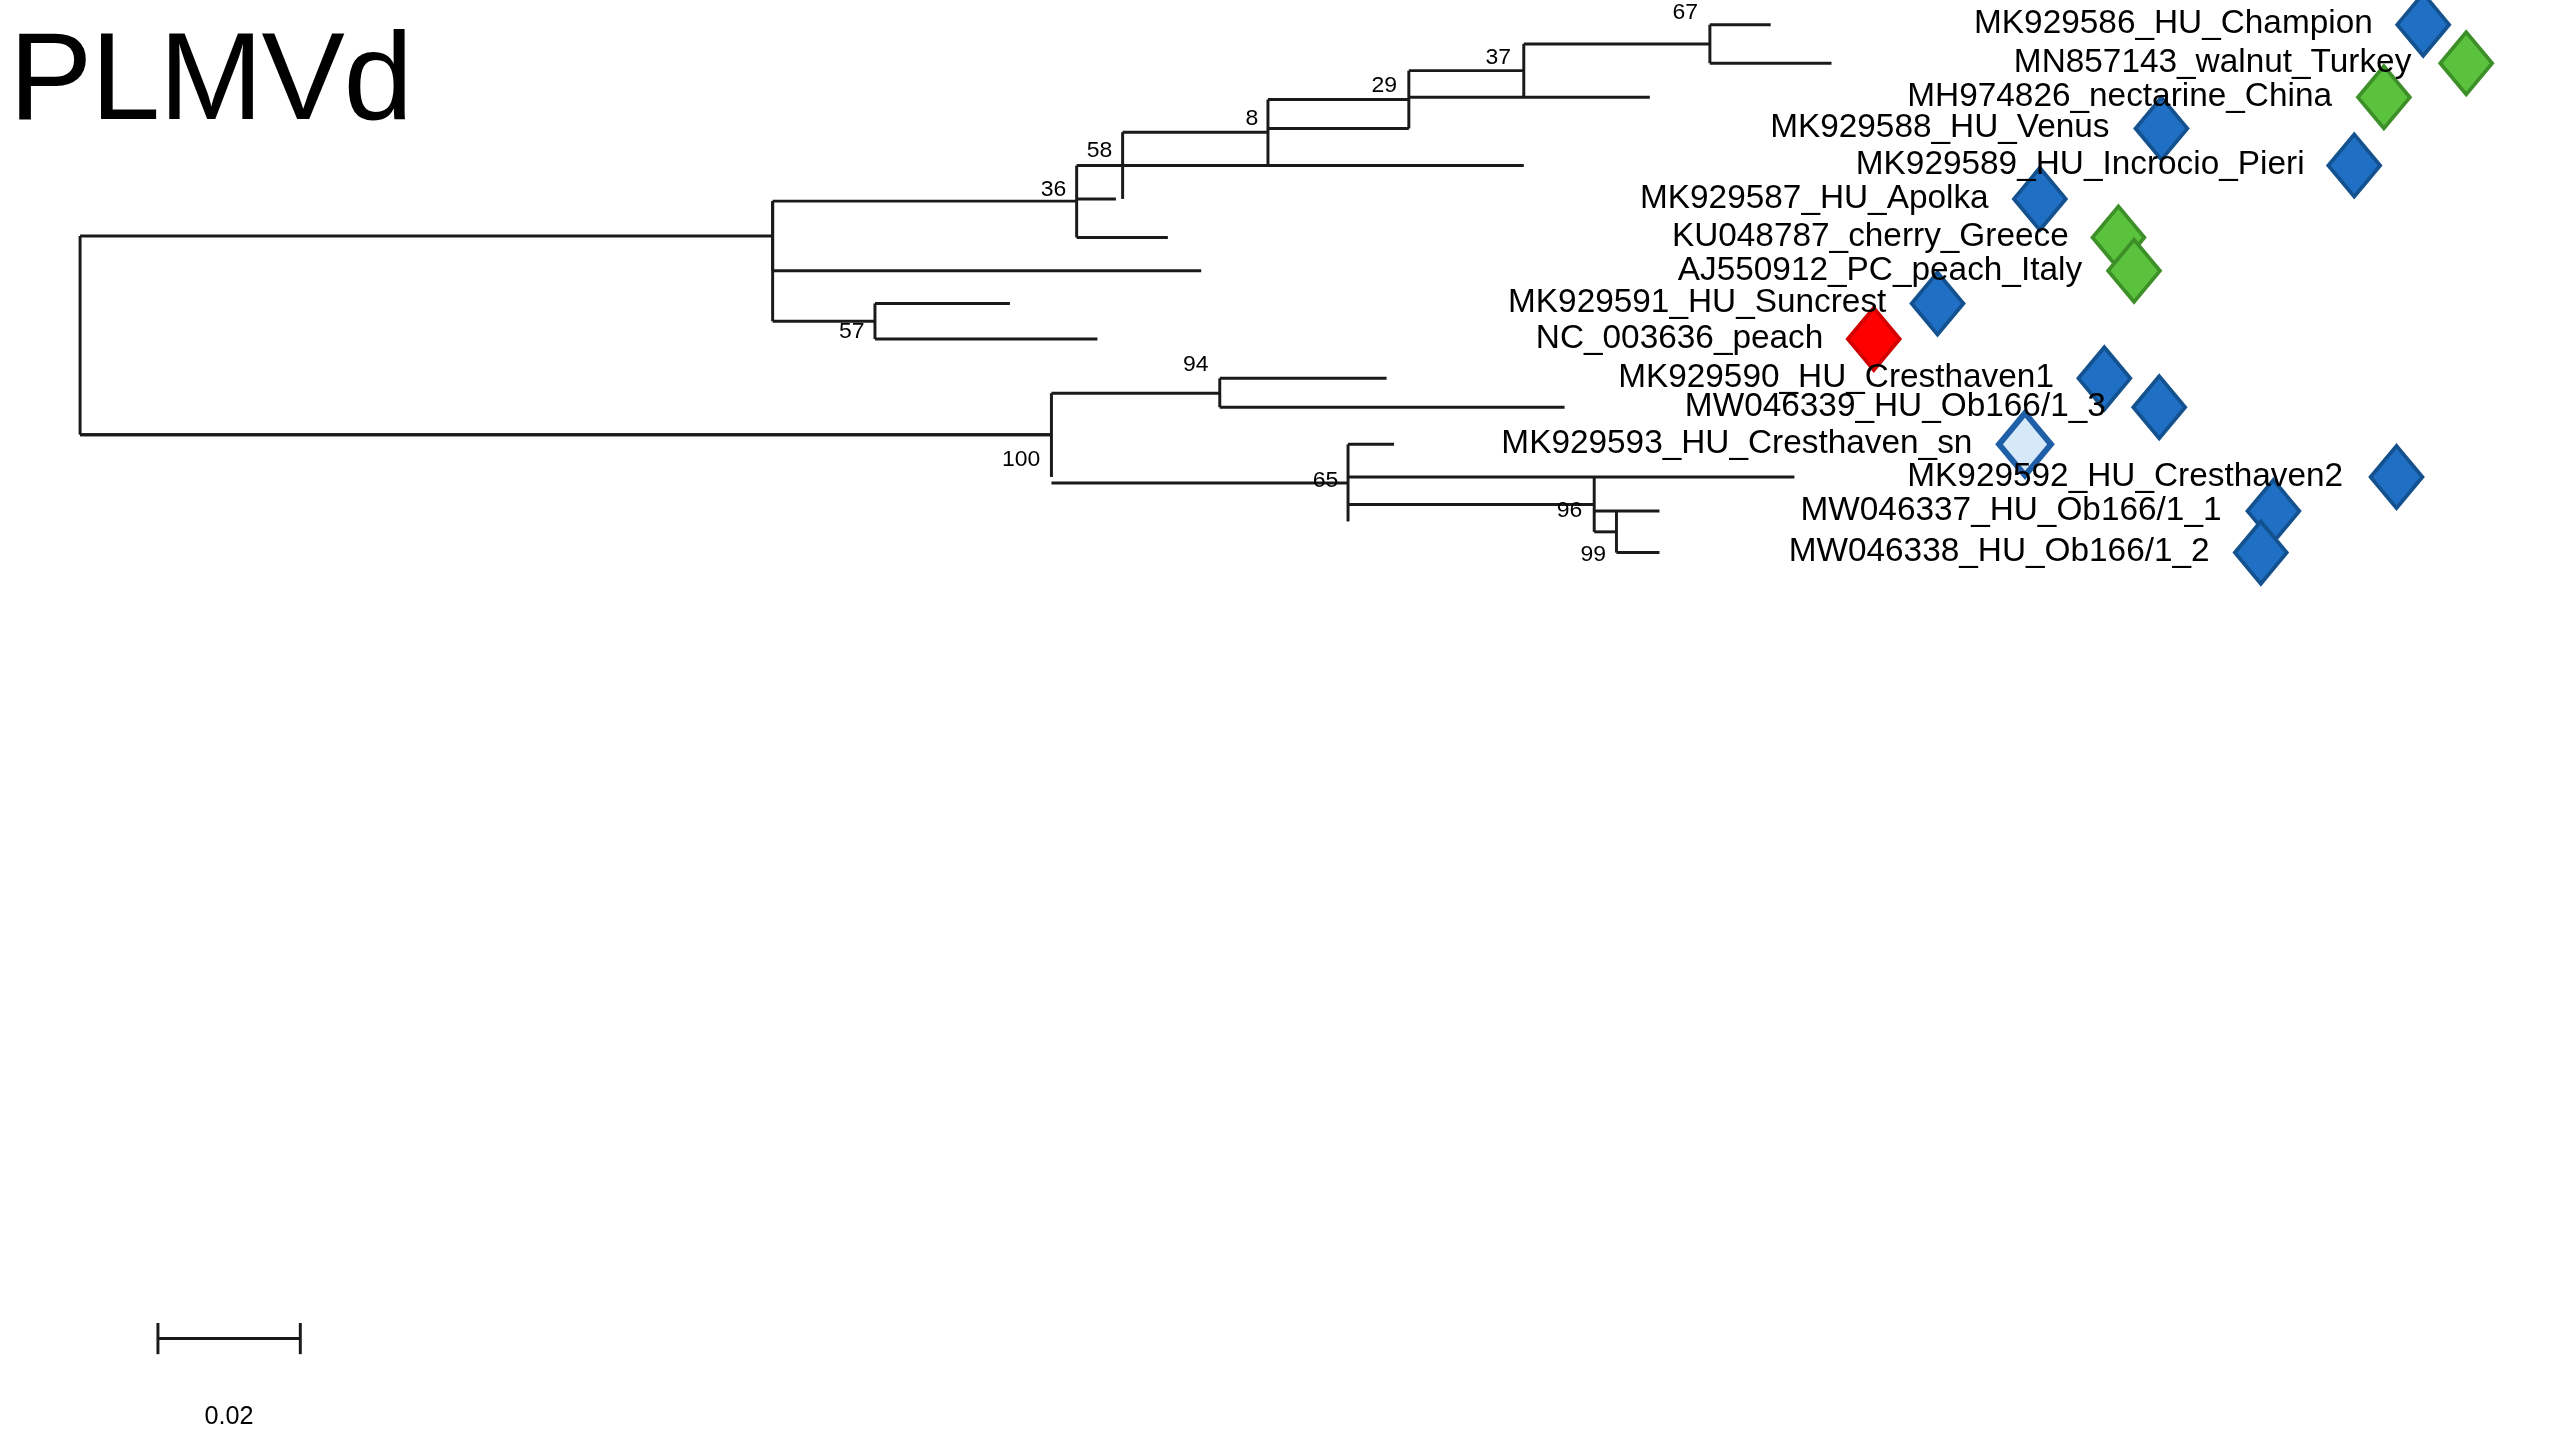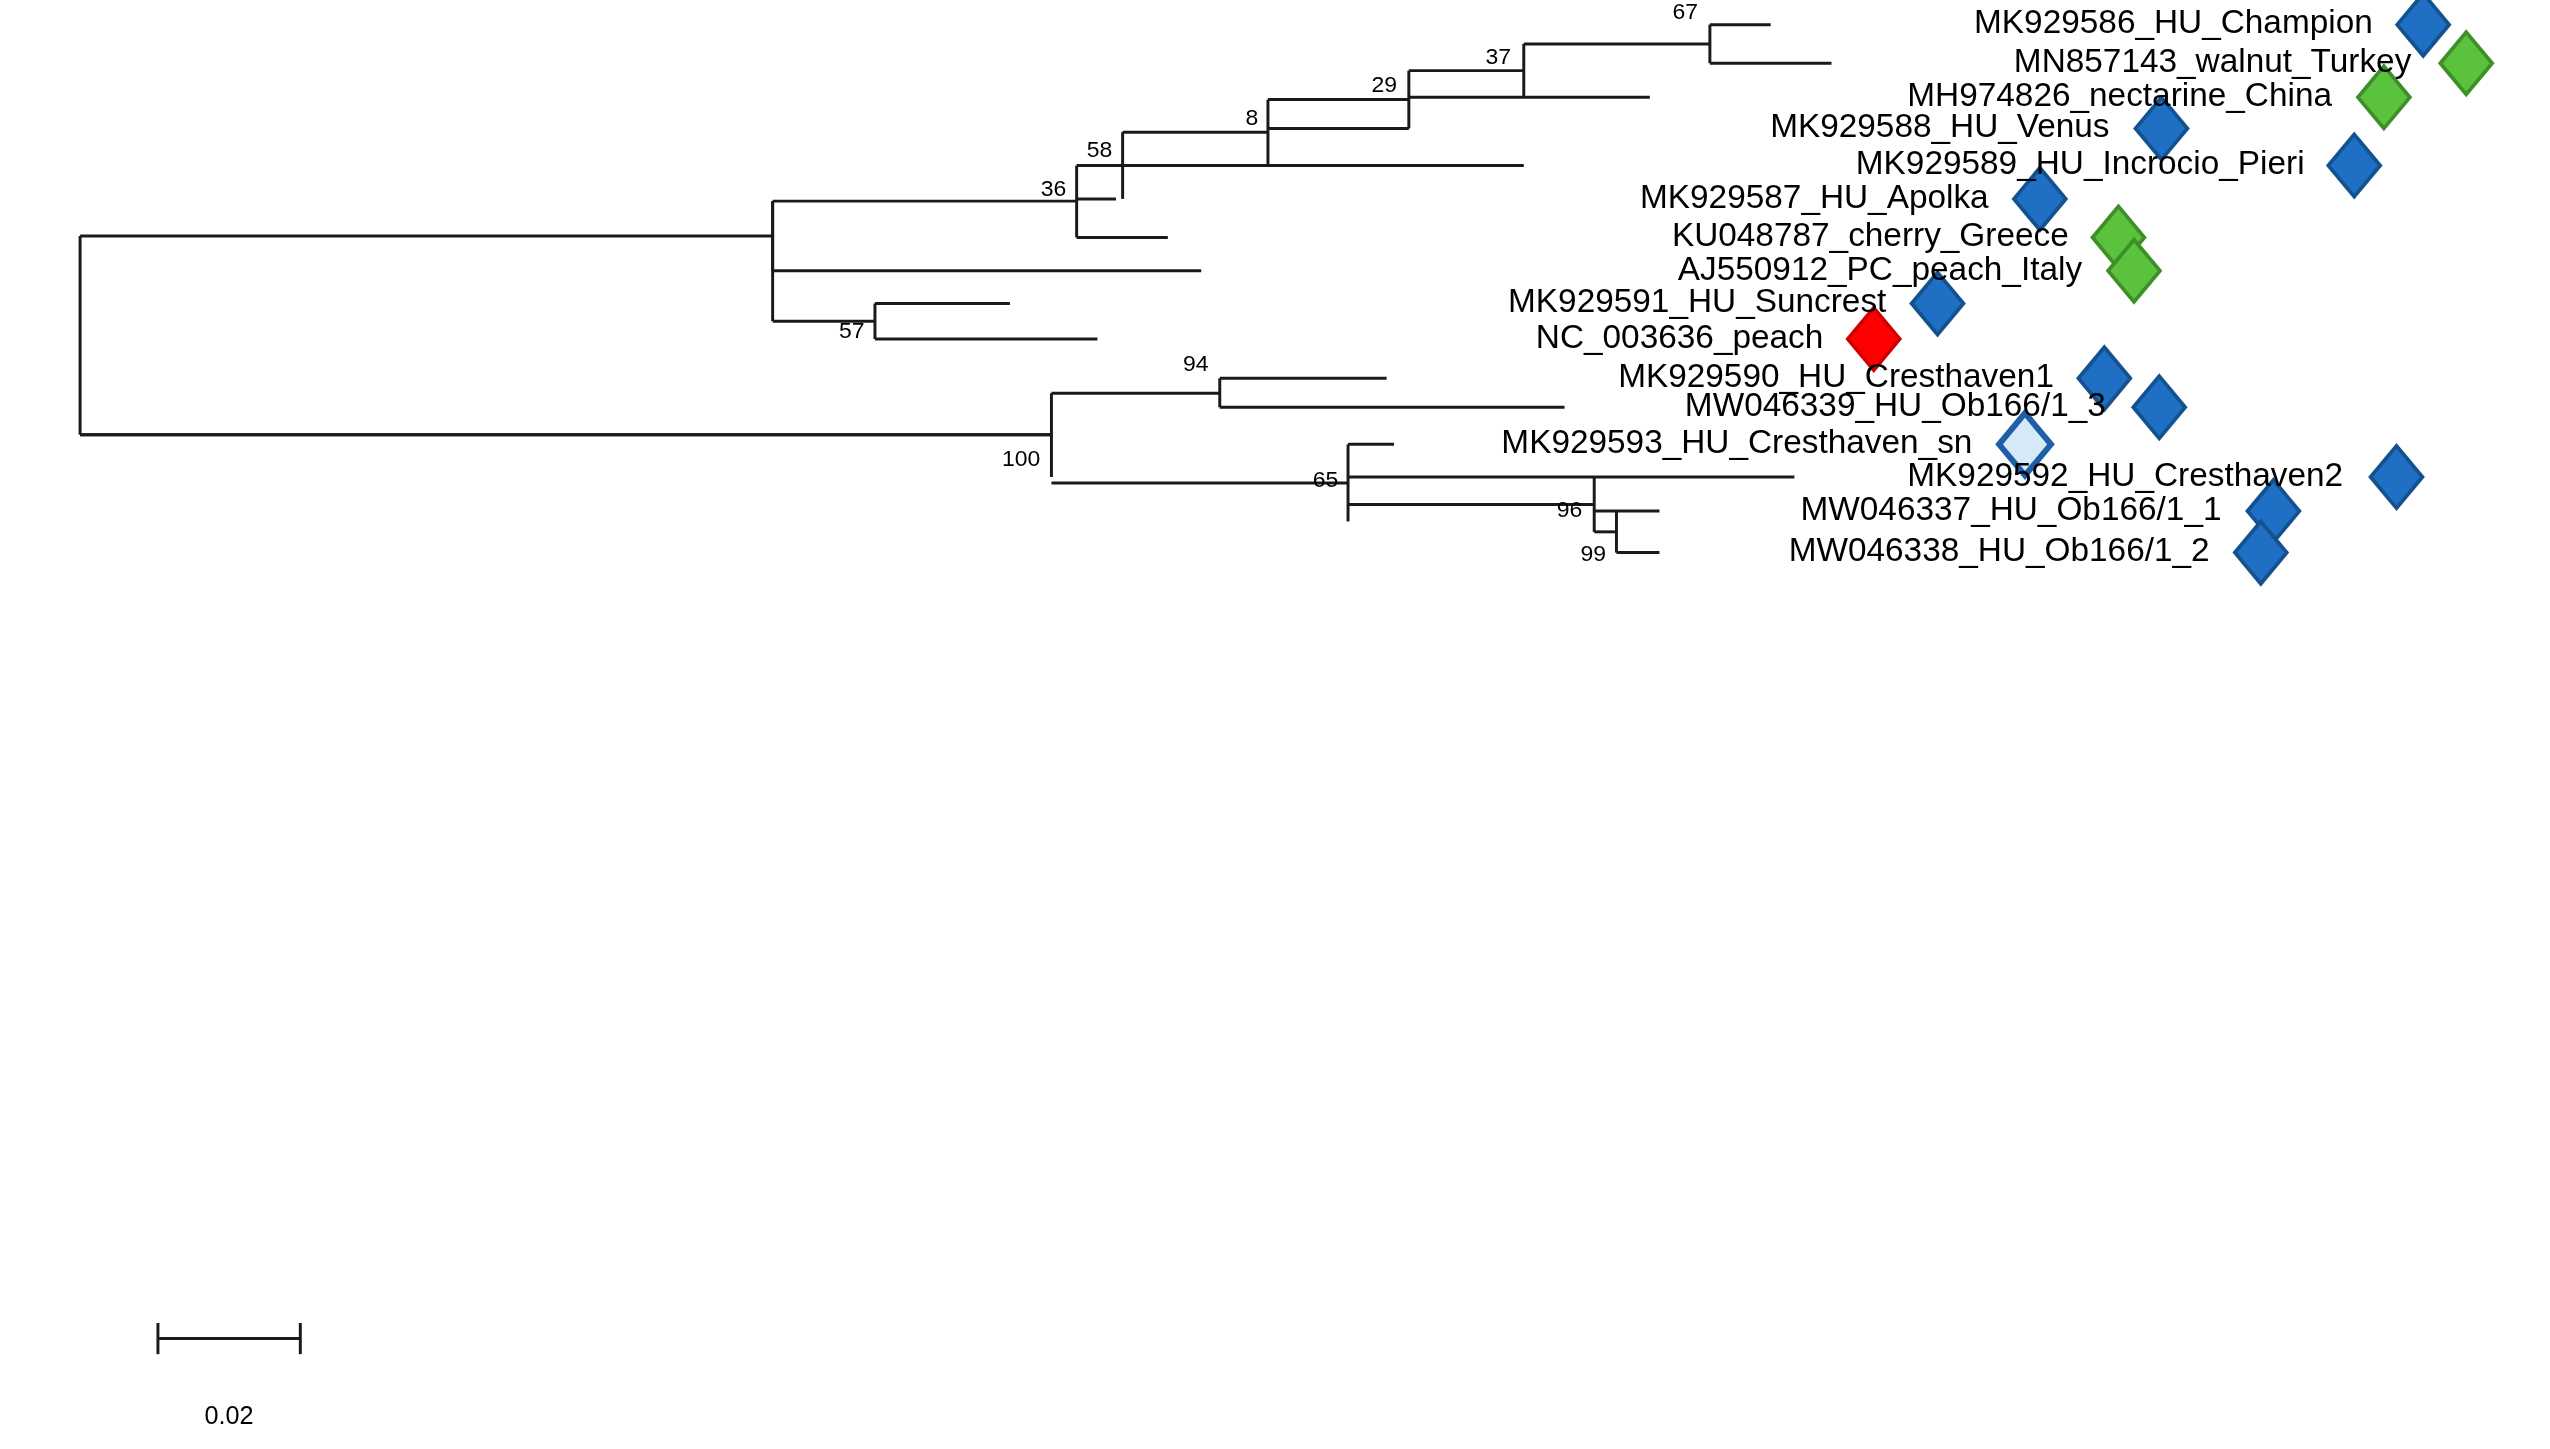--- a/index.html
+++ b/index.html
@@ -14,20 +14,21 @@
   .taxon{font-family:"Liberation Sans",sans-serif;font-size:45px;fill:#000000;
          text-anchor:end;dominant-baseline:middle;}
   .scalelabel{font-family:"Liberation Sans",sans-serif;font-size:34px;fill:#000000;
               text-anchor:middle;}
 </style>
 </head>
 <body>
 
 <div id="root">
 
+  <div id="title">PLMVd</div>
 
   <svg id="tree" viewBox="0 0 3439 1955">
     <g id="branches">
         <line x1="108" y1="318" x2="108" y2="586" class="branch"></line>
         <line x1="108" y1="318" x2="1042" y2="318" class="branch"></line>
         <line x1="108" y1="586" x2="1418" y2="586" class="branch"></line>
         <line x1="1042" y1="271" x2="1042" y2="433" class="branch"></line>
         <line x1="2306" y1="33" x2="2306" y2="85" class="branch"></line>
         <line x1="2055" y1="59" x2="2306" y2="59" class="branch"></line>
         <line x1="2055" y1="59" x2="2055" y2="131" class="branch"></line>

